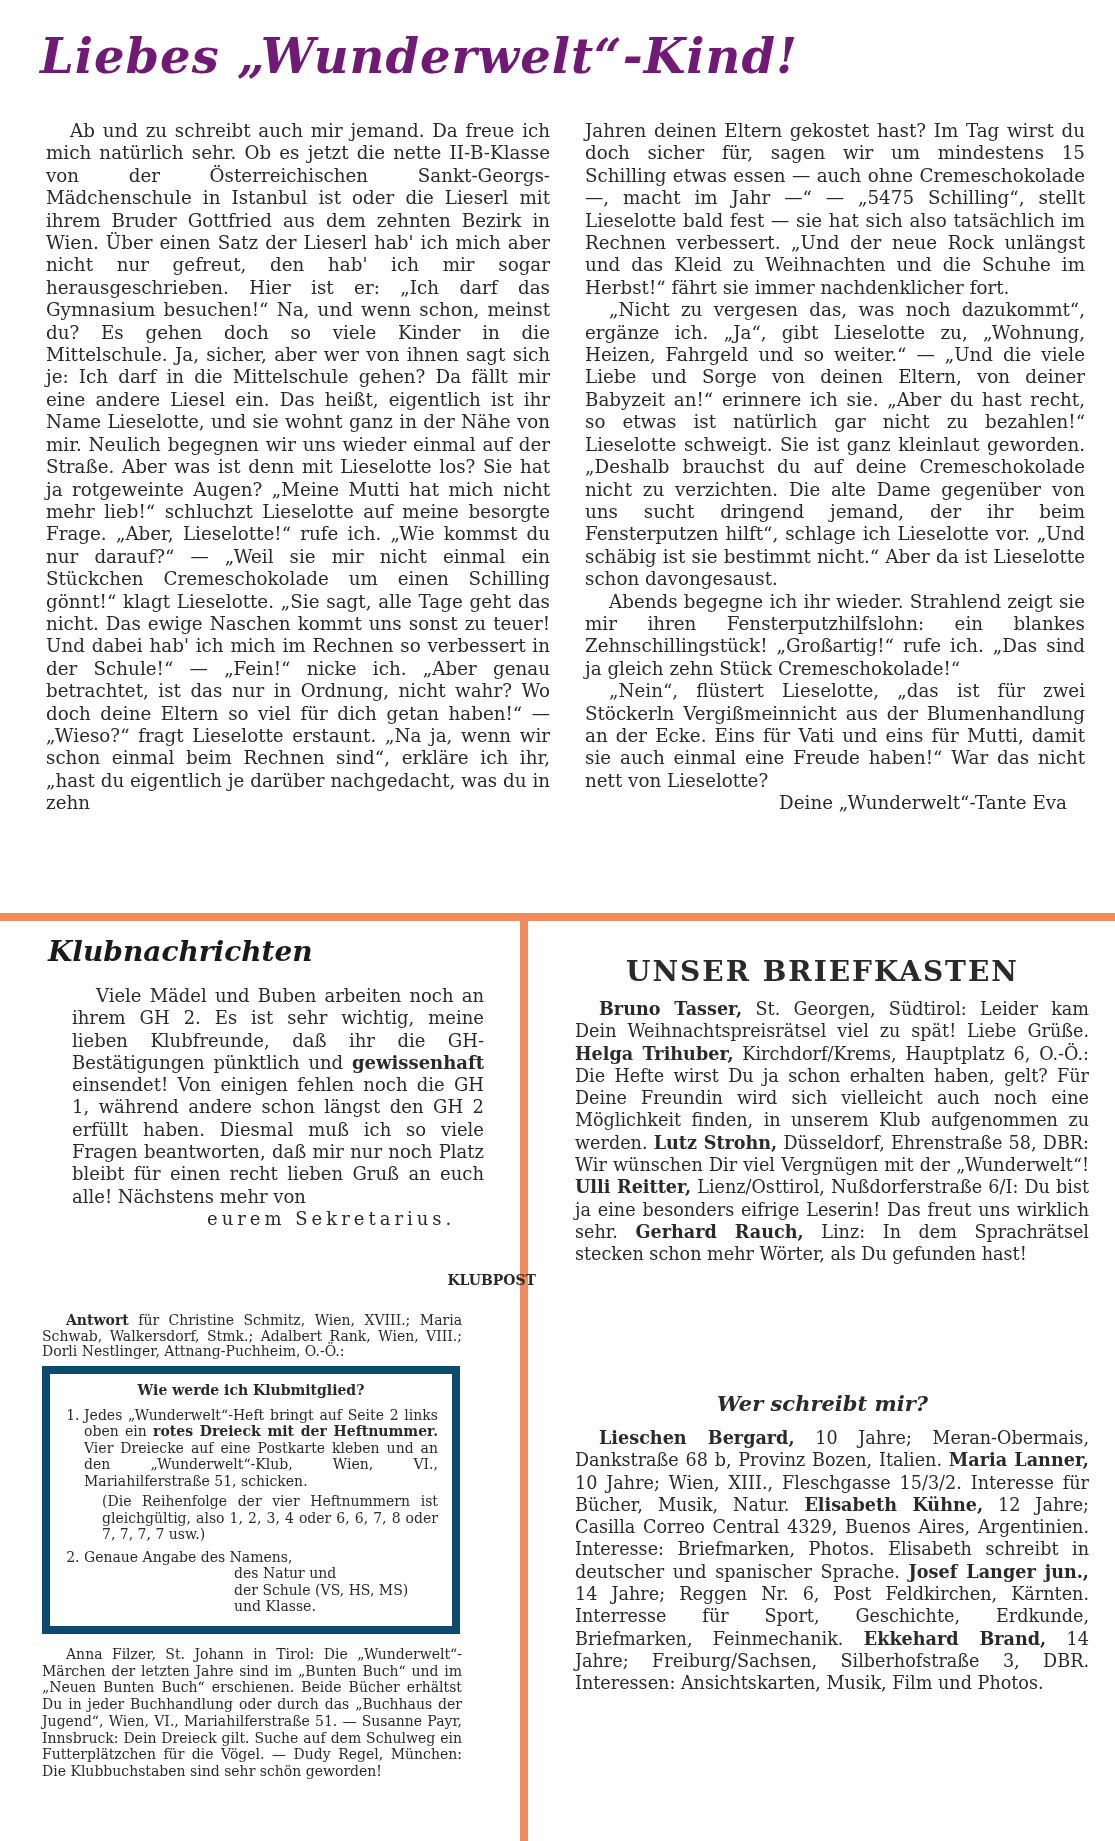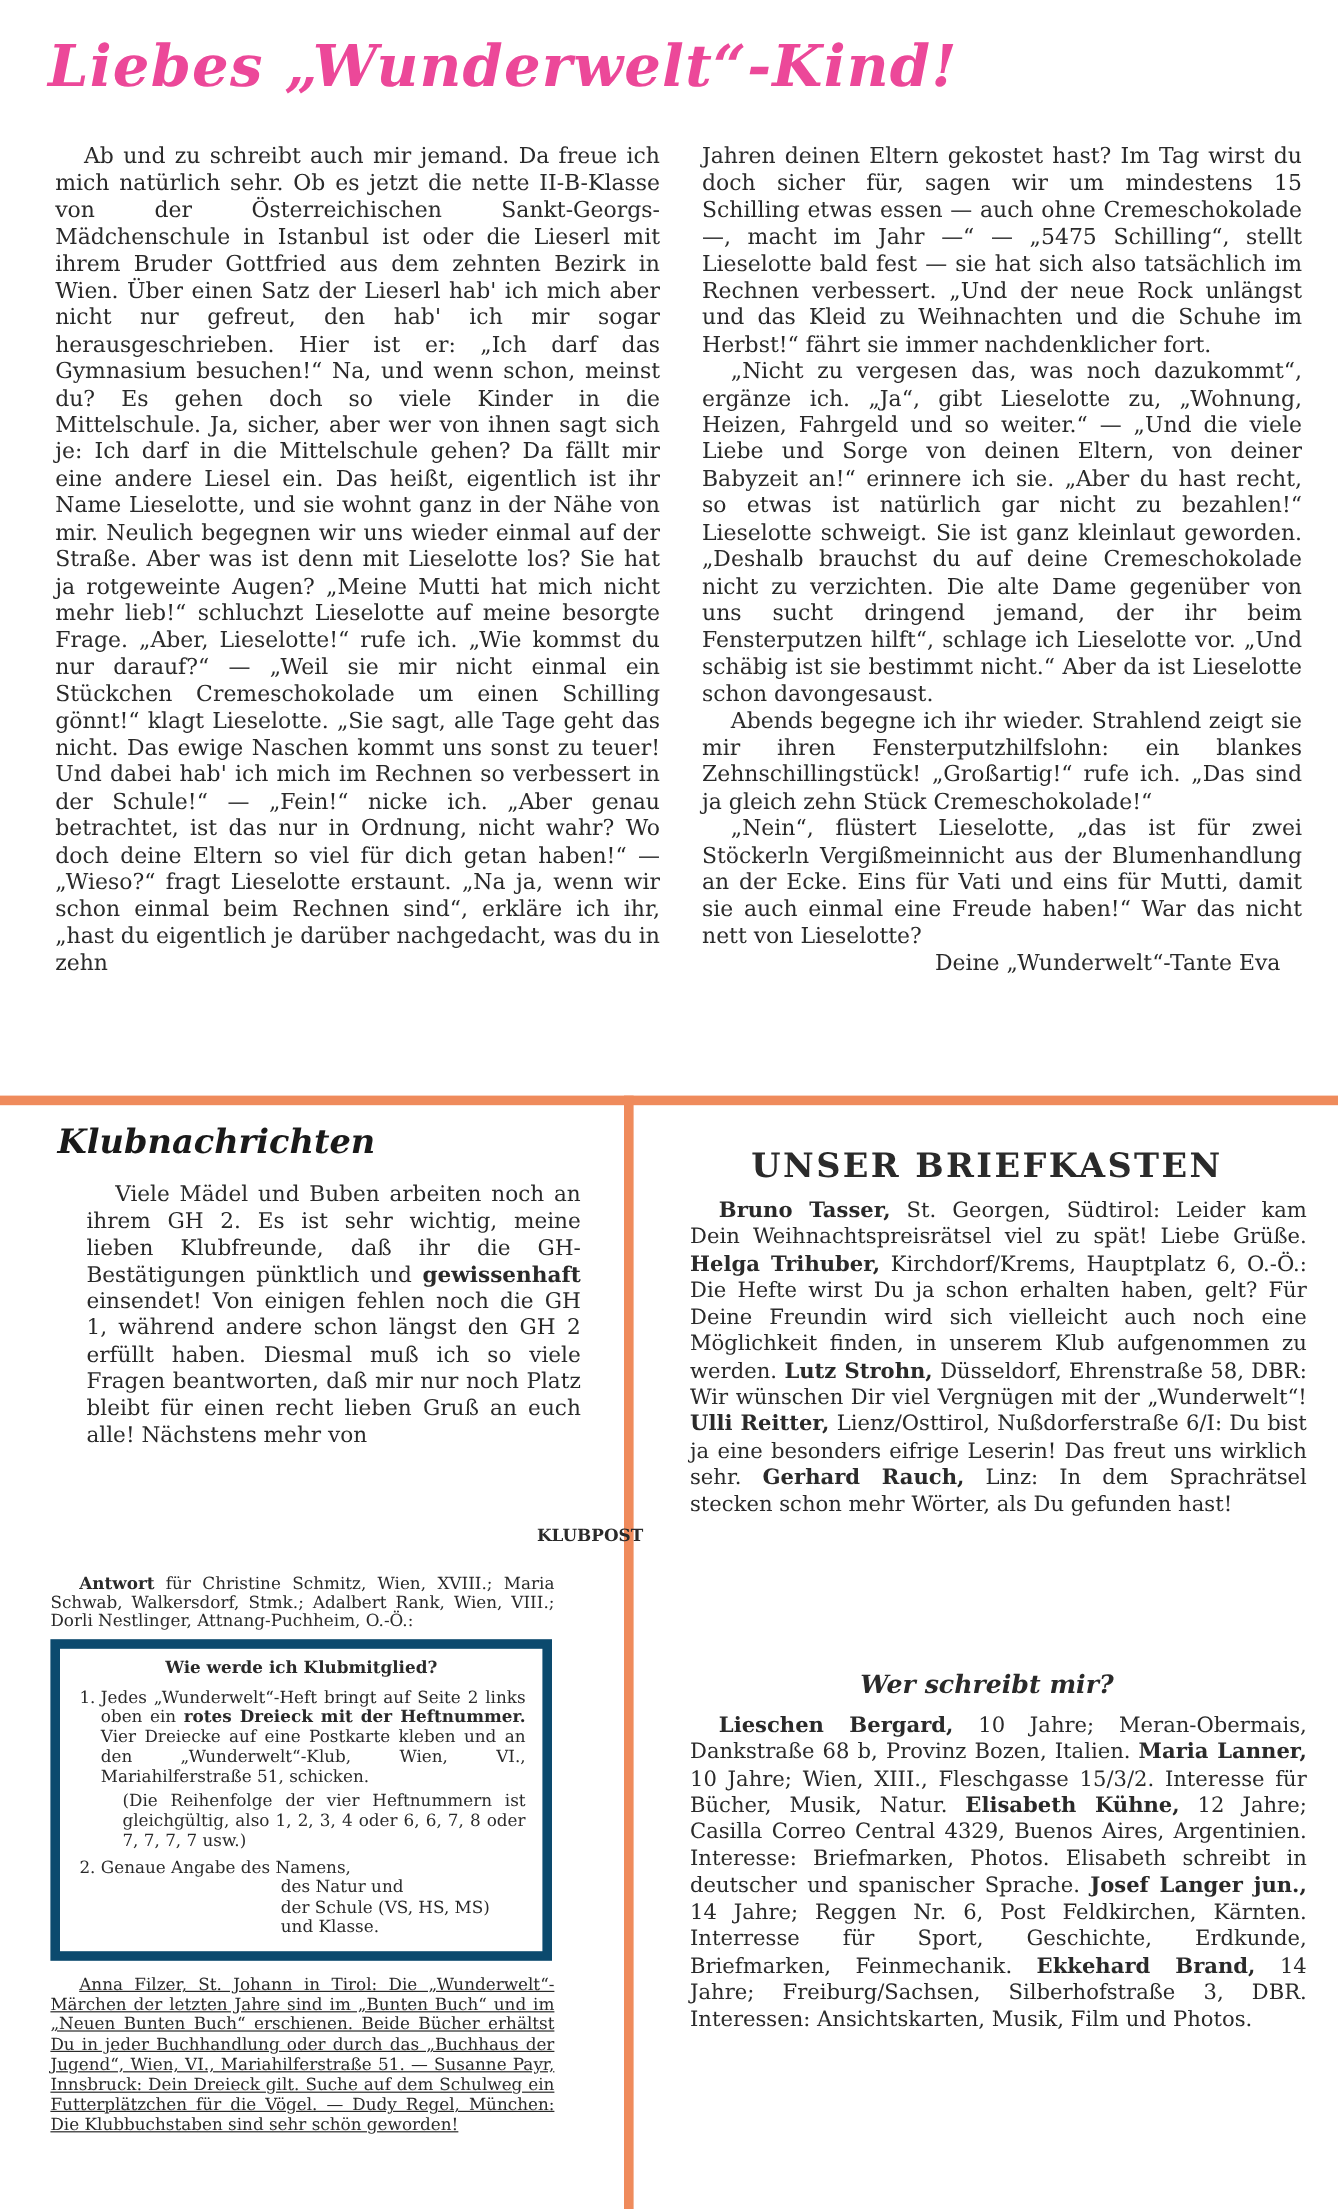--- a/index.html
+++ b/index.html
@@ -1,19 +1,19 @@
 <!DOCTYPE html>
 <html><head>
 <meta charset="utf-8">
 <style>
   html, body { margin: 0; padding: 0; background: #ffffff; }
   body { width: 1115px; height: 1841px; position: relative; overflow: hidden; color: #2a2a2a;
          font-family: "DejaVu Serif", serif; }
   .title { position: absolute; left: 40px; top: 28px; font-family: "DejaVu Serif", serif;
-           font-style: italic; font-weight: bold; font-size: 48px; color: #ec4899; letter-spacing: 1px; }
+           font-style: italic; font-weight: bold; font-size: 48px; color: #701a75; letter-spacing: 1px; }
   .col { position: absolute; font-size: 18.3px; line-height: 22.4px; text-align: justify; }
   .col p { margin: 0; text-indent: 24px; }
   .col p.noind { text-indent: 0; }
   #col-left { left: 46px; top: 120px; width: 504px; }
   #col-right { left: 585px; top: 120px; width: 500px; }
   .sign { text-align: right; padding-right: 18px; }
   .spaced { letter-spacing: 4px; }
   .hline { position: absolute; left: 0; width: 1115px; top: 913px; height: 8px; background: #ef8b5c; }
   .vline { position: absolute; left: 520px; top: 913px; width: 8px; height: 928px; background: #ef8b5c; }
   .klub-title { position: absolute; left: 48px; top: 935px; font-family: "DejaVu Serif", serif;
@@ -23,21 +23,21 @@
   .klubpost-title { position: absolute; left: 16px; width: 520px; top: 1272px; text-align: right;
                     font-weight: bold; font-size: 14px; }
   #klubpost { left: 42px; top: 1293px; width: 420px; font-size: 14px; line-height: 15.5px; margin-top: 20px; }
   .box { position: absolute; left: 42px; top: 1366px; width: 418px; height: 268px;
          border: 8px solid #0c4a6e; box-sizing: border-box; font-size: 14px; line-height: 16.5px; padding: 8px 14px; }
   .box h4 { margin: 0 0 8px 0; text-align: center; font-size: 14px; }
   .box ol { margin: 0; padding-left: 20px; }
   .box li { margin-bottom: 6px; text-align: justify; }
   .box .sub { padding-left: 18px; margin-top: 4px; }
   .box .addr { padding-left: 150px; }
-  #klub-foot { left: 42px; top: 1646px; width: 420px; font-size: 14px; line-height: 16.7px; text-decoration: underline; }
+  #klub-foot { left: 42px; top: 1646px; width: 420px; font-size: 14px; line-height: 16.7px; }
   .brief-title { position: absolute; left: 530px; width: 585px; top: 955px; text-align: center;
                  font-weight: bold; font-size: 28px; letter-spacing: 2px; }
   #brief-body { left: 575px; top: 998px; width: 514px; font-size: 17.6px; line-height: 22.3px; }
   .wer-title { position: absolute; left: 530px; width: 585px; top: 1391px; text-align: center;
                font-weight: bold; font-size: 21px; font-style: italic; }
   #wer-body { left: 575px; top: 1427px; width: 514px; font-size: 17.6px; line-height: 22.3px; }
   b { font-weight: bold; }
 </style>
 </head>
 <body>
@@ -54,20 +54,21 @@
   <p>„Nein“, flüstert Lieselotte, „das ist für zwei Stöckerln Vergißmeinnicht aus der Blumenhandlung an der Ecke. Eins für Vati und eins für Mutti, damit sie auch einmal eine Freude haben!“ War das nicht nett von Lieselotte?</p>
   <div class="sign">Deine „Wunderwelt“-Tante Eva</div>
 </div>
 
 <div class="hline"></div>
 <div class="vline"></div>
 
 <div class="klub-title">Klubnachrichten</div>
 <div class="col" id="klub-body">
   <p><span>Viele Mädel und Buben arbeiten noch an ihrem GH 2. Es ist sehr wichtig, meine lieben Klubfreunde, daß ihr die GH-Bestätigungen pünktlich und </span><b>gewissenhaft</b><span> einsendet! Von einigen fehlen noch die GH 1, während andere schon längst den GH 2 erfüllt haben. Diesmal muß ich so viele Fragen beantworten, daß mir nur noch Platz bleibt für einen recht lieben Gruß an euch alle! Nächstens mehr von</span></p>
+  <div class="klub-sign spaced">eurem Sekretarius.</div>
 </div>
 
 <div class="klubpost-title">KLUBPOST</div>
 <div class="col" id="klubpost">
   <p><b>Antwort</b><span> für Christine Schmitz, Wien, XVIII.; Maria Schwab, Walkersdorf, Stmk.; Adalbert Rank, Wien, VIII.; Dorli Nestlinger, Attnang-Puchheim, O.-Ö.:</span></p>
 </div>
 
 <div class="box">
   <h4>Wie werde ich Klubmitglied?</h4>
   <ol>

